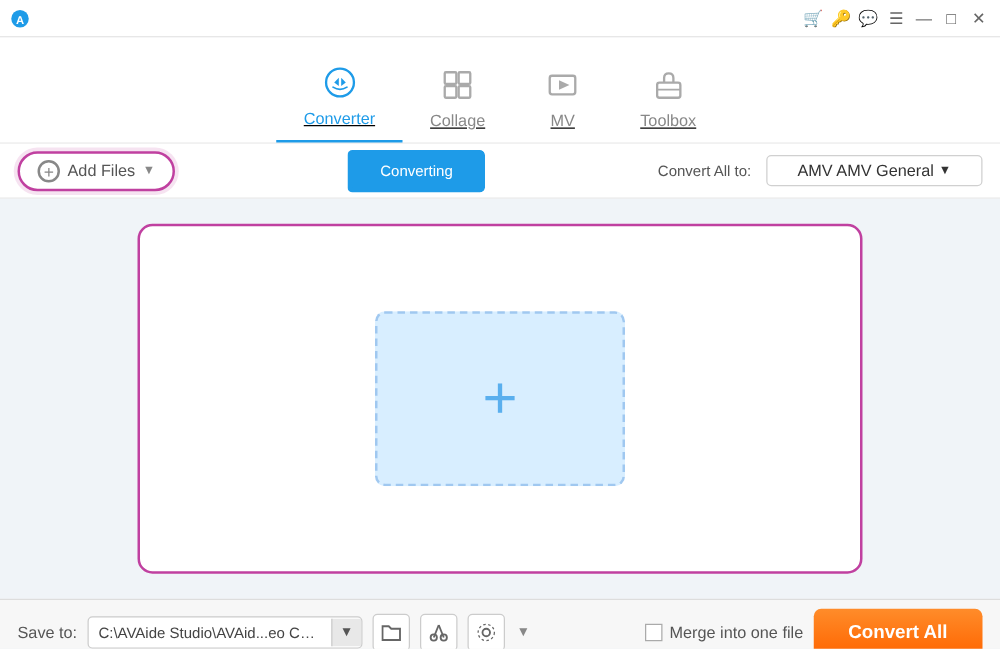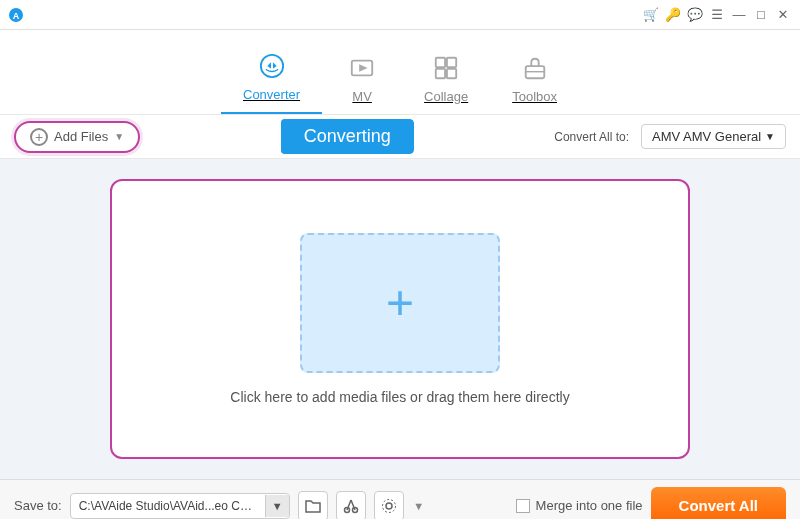--- a/index.html
+++ b/index.html
@@ -132,45 +132,45 @@
       color: #888;
     }
     .tab-group {
       display: flex;
       margin: 0 auto;
       border-radius: 4px;
       overflow: hidden;
     }
     .tab-btn {
       padding: 6px 22px;
-      border: 1px solid #000000;
-      background: white;
-      cursor: pointer;
-      font-size: 18px;
+      border: 4px solid #000000;
+      background: white;
+      cursor: pointer;
+      font-size: 12px;
       color: #555;
     }
     .tab-btn.active {
       background: #1e9be8;
       color: white;
       border-color: #1e9be8;
     }
     .tab-btn:first-child { border-radius: 4px 0 0 4px; }
     .tab-btn:last-child { border-radius: 0 4px 4px 0; }
     .convert-all-label {
       font-size: 12px;
       color: #555;
       white-space: nowrap;
     }
     .format-selector {
       display: flex;
       align-items: center;
       gap: 4px;
       border: 1px solid #d0d0d0;
       border-radius: 4px;
-      padding: 4px 10px;
+      padding: 4px 24px;
       font-size: 13px;
       color: #333;
       background: white;
       cursor: pointer;
       min-width: 120px;
     }
 
     
     .main-content {
       flex: 1;
@@ -340,37 +340,37 @@
           <path d="M8 18 Q14 22 20 18" fill="none" stroke="#1e9be8" stroke-width="1.5" stroke-linecap="round"></path>
         </svg>
       </div>
       <span>Converter</span>
     </div>
 
 
     <div class="nav-item">
       <div class="nav-icon">
         <svg class="nav-svg" viewBox="0 0 28 28">
-          <rect x="3" y="6" width="22" height="16" rx="2" fill="none" stroke="#aaa" stroke-width="2"></rect>
-          <path d="M11 10 L20 14 L11 18 Z" fill="#aaa"></path>
-        </svg>
-      </div>
-      <span>MV</span>
-    </div>
-
-    <div class="nav-item">
-      <div class="nav-icon">
-        <svg class="nav-svg" viewBox="0 0 28 28">
           <rect x="3" y="3" width="10" height="10" rx="1" fill="none" stroke="#aaa" stroke-width="2"></rect>
           <rect x="15" y="3" width="10" height="10" rx="1" fill="none" stroke="#aaa" stroke-width="2"></rect>
           <rect x="3" y="15" width="10" height="10" rx="1" fill="none" stroke="#aaa" stroke-width="2"></rect>
           <rect x="15" y="15" width="10" height="10" rx="1" fill="none" stroke="#aaa" stroke-width="2"></rect>
         </svg>
       </div>
       <span>Collage</span>
+    </div>
+
+    <div class="nav-item">
+      <div class="nav-icon">
+        <svg class="nav-svg" viewBox="0 0 28 28">
+          <rect x="3" y="6" width="22" height="16" rx="2" fill="none" stroke="#aaa" stroke-width="2"></rect>
+          <path d="M11 10 L20 14 L11 18 Z" fill="#aaa"></path>
+        </svg>
+      </div>
+      <span>MV</span>
     </div>
 
     <div class="nav-item">
       <div class="nav-icon">
         <svg class="nav-svg" viewBox="0 0 28 28">
           <rect x="4" y="12" width="20" height="13" rx="2" fill="none" stroke="#aaa" stroke-width="2"></rect>
           <path d="M10 12 L10 8 Q10 4 14 4 Q18 4 18 8 L18 12" fill="none" stroke="#aaa" stroke-width="2"></path>
           <line x1="4" y1="18" x2="24" y2="18" stroke="#aaa" stroke-width="1.5"></line>
         </svg>
       </div>
@@ -397,21 +397,20 @@
     <span style="margin-left:auto; font-size:10px;">▼</span>
   </div>
 </div>
 
 <div class="main-content">
   <div class="drop-zone-outer">
     <div class="drop-zone-content">
       <div class="drop-zone-inner">
         <span class="plus-icon">+</span>
       </div>
-      <p class="drop-hint">Click here to add media files or drag them here directly</p>
     </div>
   </div>
 </div>
 
 <div class="bottom-bar">
   <span class="save-to-label">Save to:</span>
   <div class="save-path-box">
     <span class="save-path-text">C:\AVAide Studio\AVAid...eo Converter\Converted</span>
     <span class="save-path-arrow">▼</span>
   </div>

